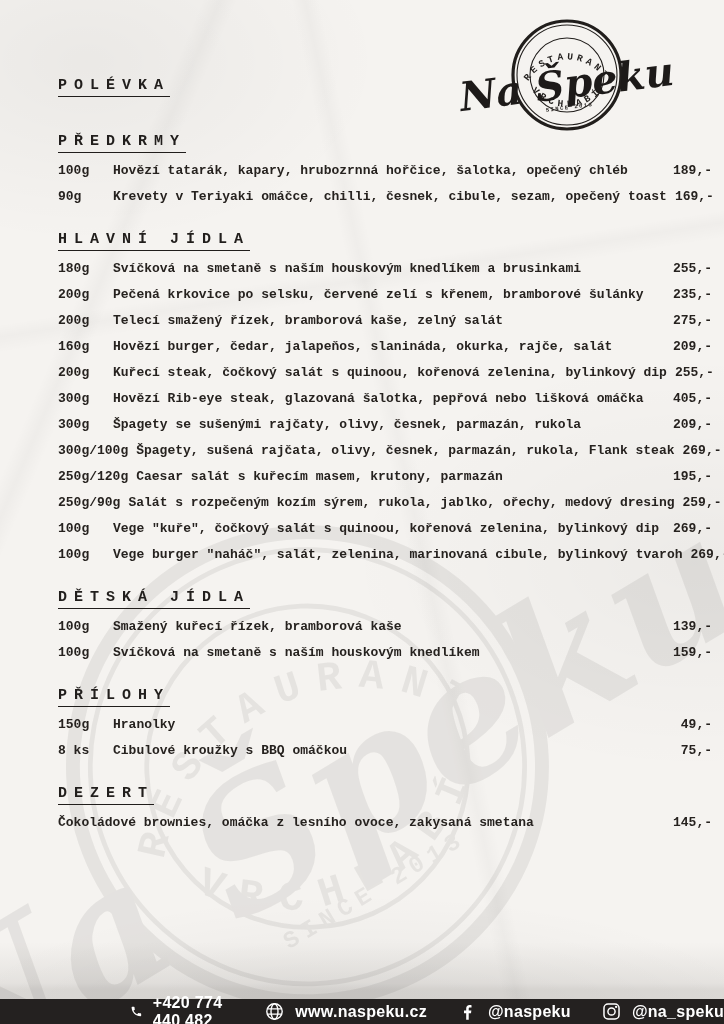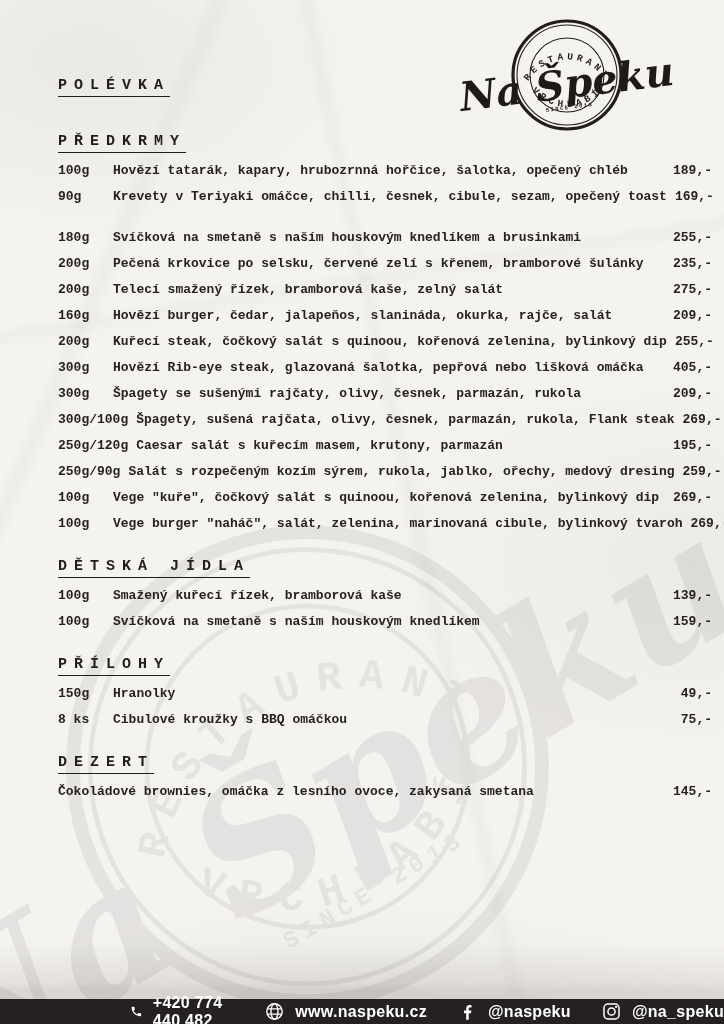--- a/index.html
+++ b/index.html
@@ -139,20 +139,21 @@
 
   <div class="menu-row">
     <span class="portion">90g</span>
     <span class="desc">Krevety v Teriyaki omáčce, chilli, česnek, cibule, sezam, opečený toast</span>
     <span class="price">169,-</span>
   </div>
 </div>
   </section>
 
   <section class="menu-section">
+    <h2 class="sec-title">HLAVNÍ JÍDLA</h2>
     <div class="sec-items">
   <div class="menu-row">
     <span class="portion">180g</span>
     <span class="desc">Svíčková na smetaně s naším houskovým knedlíkem a brusinkami</span>
     <span class="price">255,-</span>
   </div>
 
   <div class="menu-row">
     <span class="portion">200g</span>
     <span class="desc">Pečená krkovice po selsku, červené zelí s křenem, bramborové šulánky</span>

